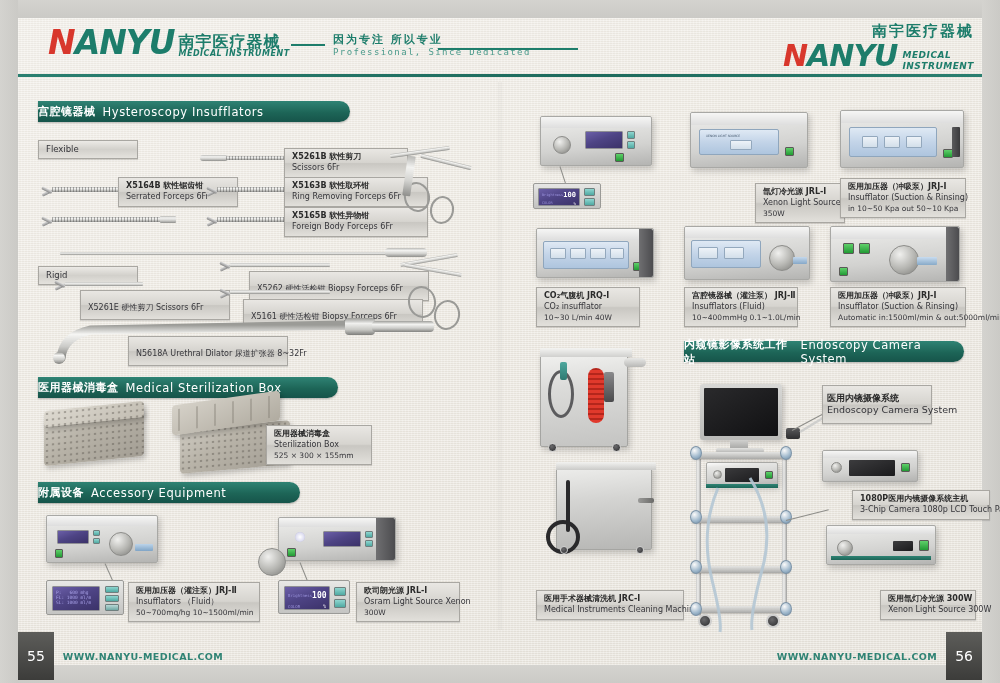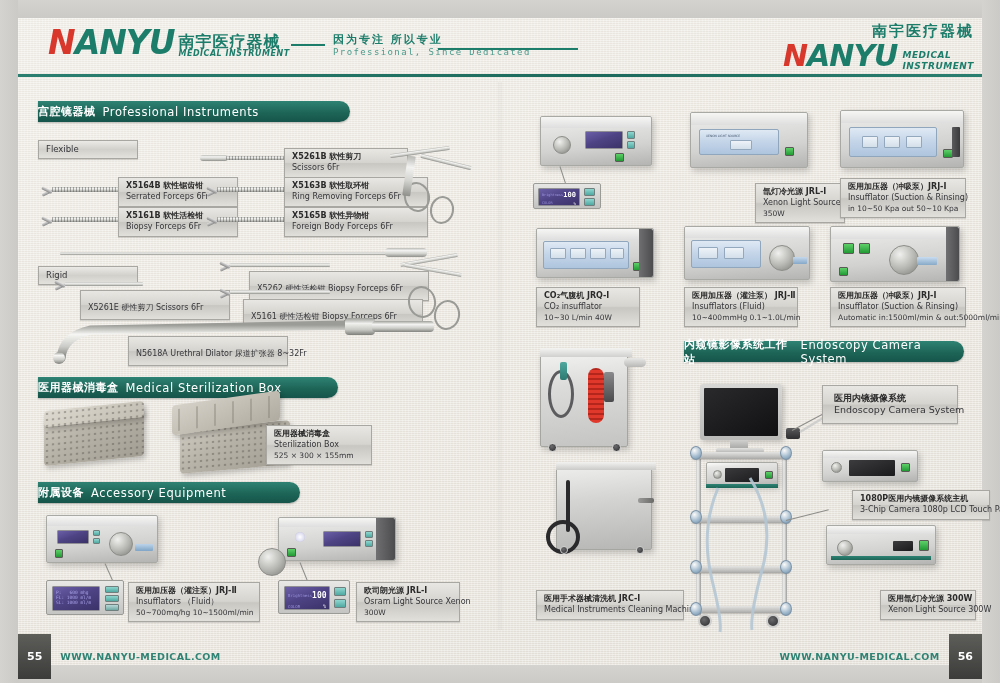--- a/index.html
+++ b/index.html
@@ -308,21 +308,21 @@
     border-radius: 5px;
   }
 
   
   .footer-bar {
     position: absolute; bottom: 18px; height: 18px;
     display: flex; align-items: center;
   }
   .pagenum {
     background: linear-gradient(180deg, #5d5d5a, #3c3c3a);
-    color: #ffffff; font-size: 11px; font-weight: bold;
+    color: #ffffff; font-size: 14px; font-weight: normal;
     padding: 16px 9px; font-family: "DejaVu Sans", sans-serif;
   }
   .siteurl {
     color: #2f8374; font-size: 9.5px; font-weight: bold;
     letter-spacing: 0.4px; font-family: "DejaVu Sans", sans-serif;
     padding: 0 9px;
   }
 
   .gutter {
     position: absolute; left: 498px; top: 82px; width: 4px; height: 548px;
@@ -371,21 +371,21 @@
           <div>INSTRUMENT</div>
         </span>
       </div>
     </div>
 
     <div class="rule"></div>
   </div>
 
   <div class="banner" style="left:38px; top:101px; width:312px;">
     <span class="cn">宫腔镜器械</span>
-    <span class="en">Professional Instruments</span>
+    <span class="en">Hysteroscopy Insufflators</span>
   </div>
 
   <div class="plate tag" style="left:38px; top:140px; width:100px;">
     <div class="en">Flexible</div>
   </div>
 
   <div>
     <div class="tip-group" style="left:41px; top:186px;">
       <div class="tip-up" style="left:0; top:3px;"></div>
       <div class="tip-dn" style="left:0; top:5px;"></div>
@@ -398,24 +398,20 @@
     <div class="en">Serrated Forceps 6Fr</div>
   </div>
 
   <div>
     <div class="tip-group" style="left:41px; top:216px;">
       <div class="tip-up" style="left:0; top:3px;"></div>
       <div class="tip-dn" style="left:0; top:5px;"></div>
     </div>
     <div class="shaft ribbed" style="left:52px; top:217px; width:115px; height:5px;"></div>
     <div class="shaft" style="left:160px; top:216px; width:16px; height:7px;"></div>
-  </div>
-  <div class="plate" style="left:118px; top:207px; width:120px;">
-    <div class="cn">X5161B 软性活检钳</div>
-    <div class="en">Biopsy Forceps 6Fr</div>
   </div>
 
   <div>
     <div class="shaft" style="left:200px; top:155px; width:28px; height:6px; border-radius:3px;"></div>
     <div class="shaft ribbed" style="left:226px; top:156px; width:58px; height:4px;"></div>
   </div>
   <div class="plate" style="left:284px; top:148px; width:124px;">
     <div class="cn">X5261B 软性剪刀</div>
     <div class="en">Scissors 6Fr</div>
   </div>
@@ -694,21 +690,21 @@
   <div class="dev dev-gray" style="left:684px; top:226px; width:126px; height:54px;">
     <div class="dev-top"></div>
     <div class="panel-blue" style="left:6px; top:13px; width:70px; height:28px;">
       <div class="seg" style="left:6px; top:6px; width:20px; height:12px;"></div>
       <div class="seg" style="left:32px; top:6px; width:20px; height:12px;"></div>
     </div>
     <div class="knob" style="left:84px; top:18px; width:26px; height:26px;"></div>
     <div style="position:absolute; left:108px; top:30px; width:14px; height:7px; background:linear-gradient(180deg,#c4d8ec,#86a8c8); border-radius:1px;"></div>
   </div>
   <div class="plate" style="left:684px; top:287px; width:114px;">
-    <div class="cn">医用加压器（灌注泵） JRJ-Ⅱ</div>
+    <div class="cn">宫腔镜器械（灌注泵） JRJ-Ⅱ</div>
     <div class="en">Insufflators (Fluid)</div>
     <div class="sp">10~400mmHg 0.1~1.0L/min</div>
   </div>
 
   <div class="dev dev-gray" style="left:830px; top:226px; width:130px; height:56px;">
     <div class="dev-top"></div>
     <div class="btn-green" style="left:12px; top:16px; width:11px; height:11px;"></div>
     <div class="btn-green" style="left:28px; top:16px; width:11px; height:11px;"></div>
     <div class="knob" style="left:58px; top:18px; width:30px; height:30px;"></div>
     <div style="position:absolute; left:86px; top:30px; width:20px; height:8px; background:linear-gradient(180deg,#c8dcf0,#88aac8); border-radius:1px;"></div>
@@ -790,21 +786,21 @@
 
     <div class="wheel" style="left:698px; top:614px; width:14px; height:14px;"></div>
     <div class="wheel" style="left:766px; top:614px; width:14px; height:14px;"></div>
 
     <div style="position:absolute; left:786px; top:428px; width:14px; height:11px; background:linear-gradient(180deg,#5a5a5c,#2e2e30); border-radius:2px;"></div>
     <svg width="90" height="60" style="position:absolute; left:798px; top:388px;">
       <path d="M 2 44 L 64 6" stroke="#cfcfcd" stroke-width="2.5" fill="none"></path>
     </svg>
   </div>
 
-  <div class="plate" style="left:822px; top:385px; width:136px; padding:6px 11px;">
+  <div class="plate" style="left:822px; top:385px; width:110px; padding:6px 4px;">
     <div class="cn" style="font-size:9px;">医用内镜摄像系统</div>
     <div class="en" style="font-size:9.5px;">Endoscopy Camera System</div>
   </div>
   <div class="leader" style="left:792px; top:430px; width:34px; transform:rotate(-28deg);"></div>
 
   <div class="dev dev-gray" style="left:822px; top:450px; width:96px; height:32px;">
     <div class="dev-top"></div>
     <div style="position:absolute; left:26px; top:9px; width:46px; height:16px; background:linear-gradient(160deg,#3c3c3e,#1a1a1c); border-radius:1px;"></div>
     <div class="knob" style="left:8px; top:11px; width:11px; height:11px;"></div>
     <div class="btn-green" style="left:78px; top:12px; width:9px; height:9px;"></div>

